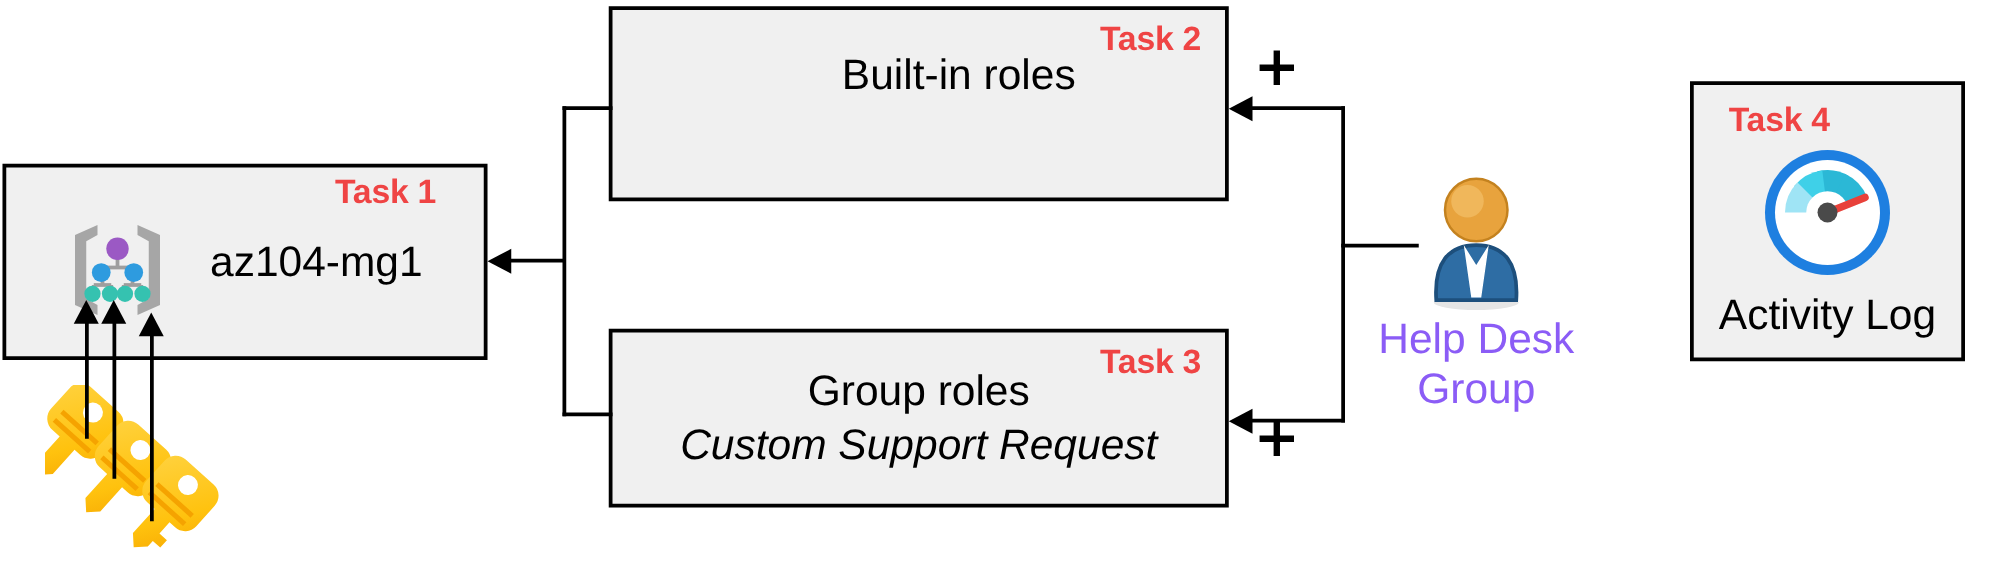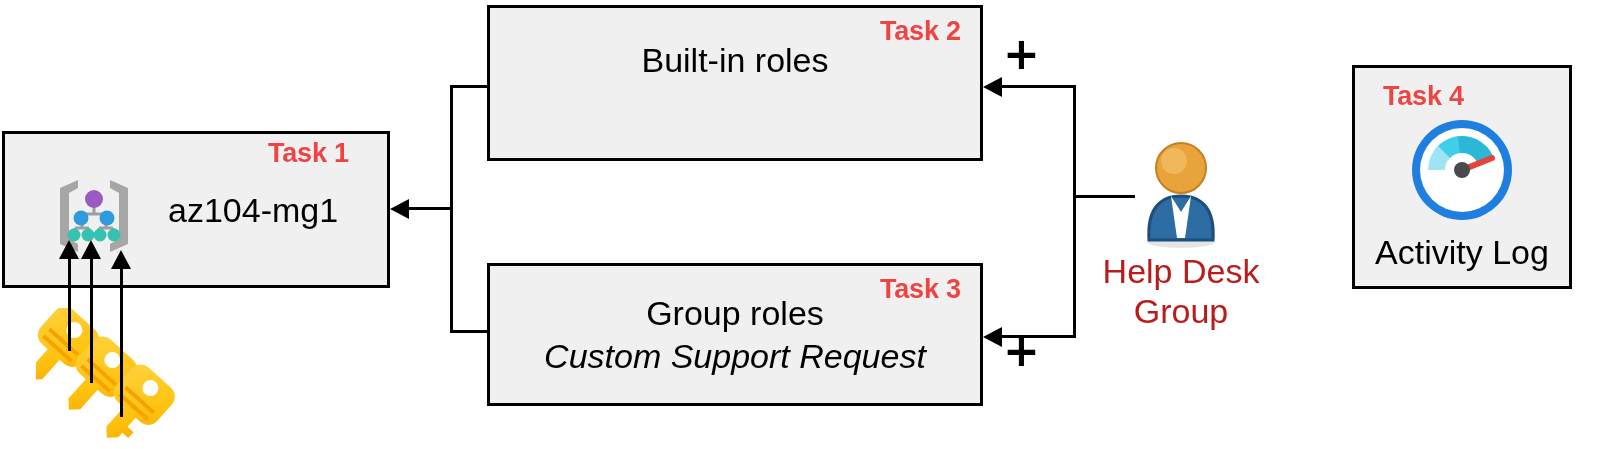--- a/index.html
+++ b/index.html
@@ -34,21 +34,21 @@
   .box-text {
     position: absolute;
     color: #000000;
     font-size: 34px;
     line-height: 1.18;
     text-align: center;
     white-space: nowrap;
   }
   .plain-text {
     position: absolute;
-    color: #b91c1c;
+    color: #8b5cf6;
     font-size: 34px;
     line-height: 1.16;
     text-align: center;
     white-space: nowrap;
   }
   .line {
     position: absolute;
     background: #000000;
   }
   .hline { height: 3px; }
@@ -105,21 +105,21 @@
       <circle cx="55" cy="42" r="7.5" fill="#2e9bdf"></circle>
       <circle cx="22" cy="59" r="6.5" fill="#35c2b0"></circle>
       <circle cx="36" cy="59" r="6.5" fill="#35c2b0"></circle>
       <circle cx="48" cy="59" r="6.5" fill="#35c2b0"></circle>
       <circle cx="62" cy="59" r="6.5" fill="#35c2b0"></circle>
     </svg>
   </div>
 
   <div class="box" style="left:487px; top:5px; width:496px; height:156px;"></div>
   <div class="task-label" style="left:880px; top:16px;">Task 2</div>
-  <div class="box-text" style="left:487px; top:40px; width:496px;">Built-in roles</div>
+  <div class="box-text" style="left:487px; top:40px; width:496px;padding-left:32px;">Built-in roles</div>
 
   <div class="box" style="left:487px; top:263px; width:496px; height:143px;"></div>
   <div class="task-label" style="left:880px; top:274px;">Task 3</div>
   <div class="box-text" style="left:487px; top:293px; width:496px;">Group roles</div>
   <div class="box-text" style="left:487px; top:336px; width:496px;font-style:italic;">Custom Support Request</div>
 
   <div class="box" style="left:1352px; top:65px; width:220px; height:224px;"></div>
   <div class="task-label" style="left:1383px; top:81px;">Task 4</div>
 
   <div class="icon-wrap" style="left:1410px; top:118px; width:104px; height:104px;">

